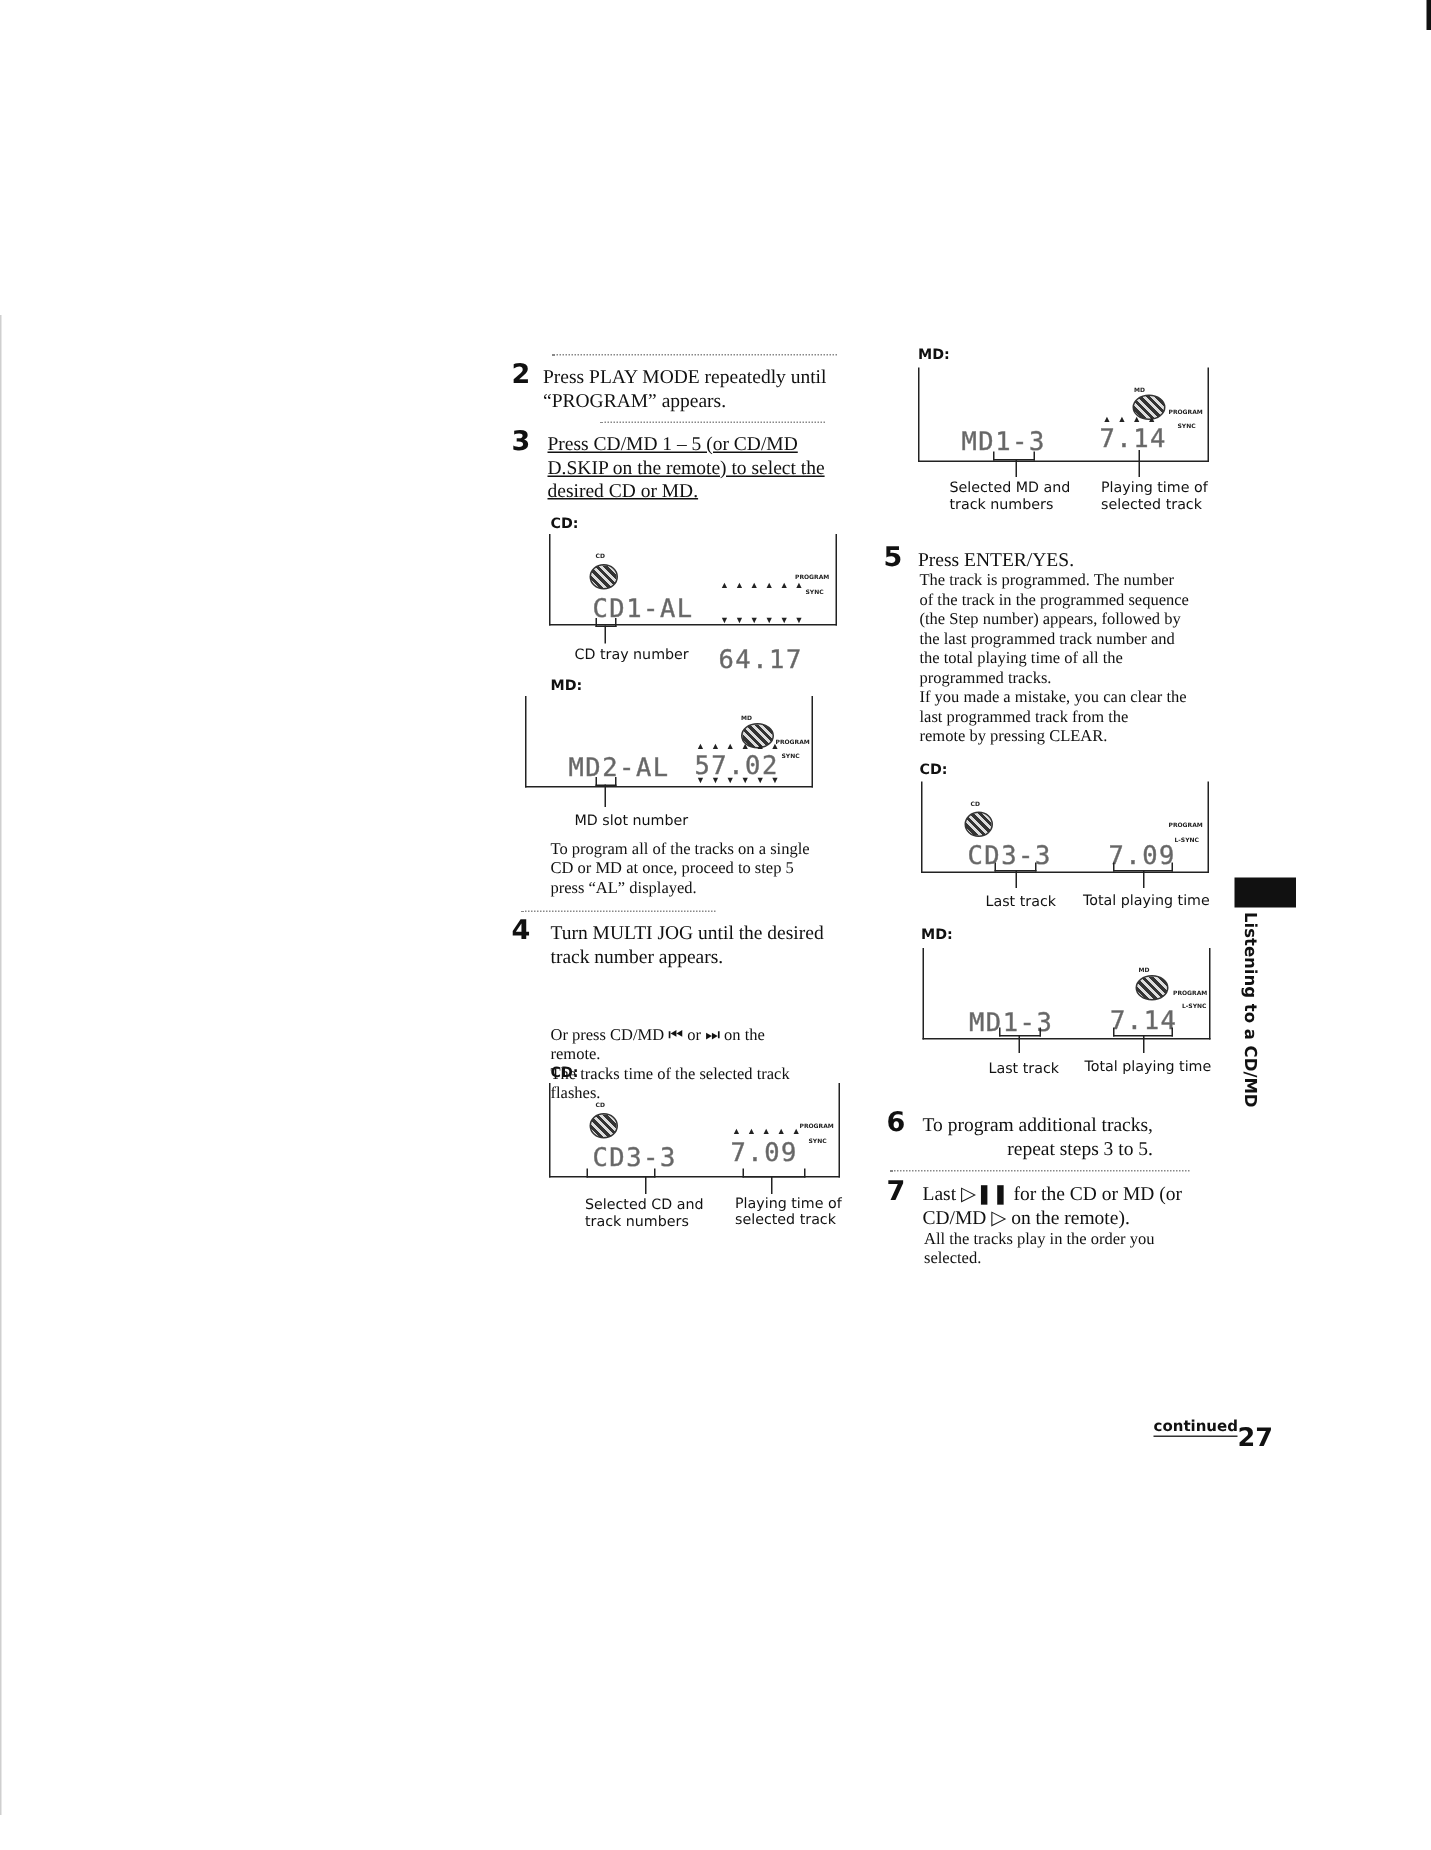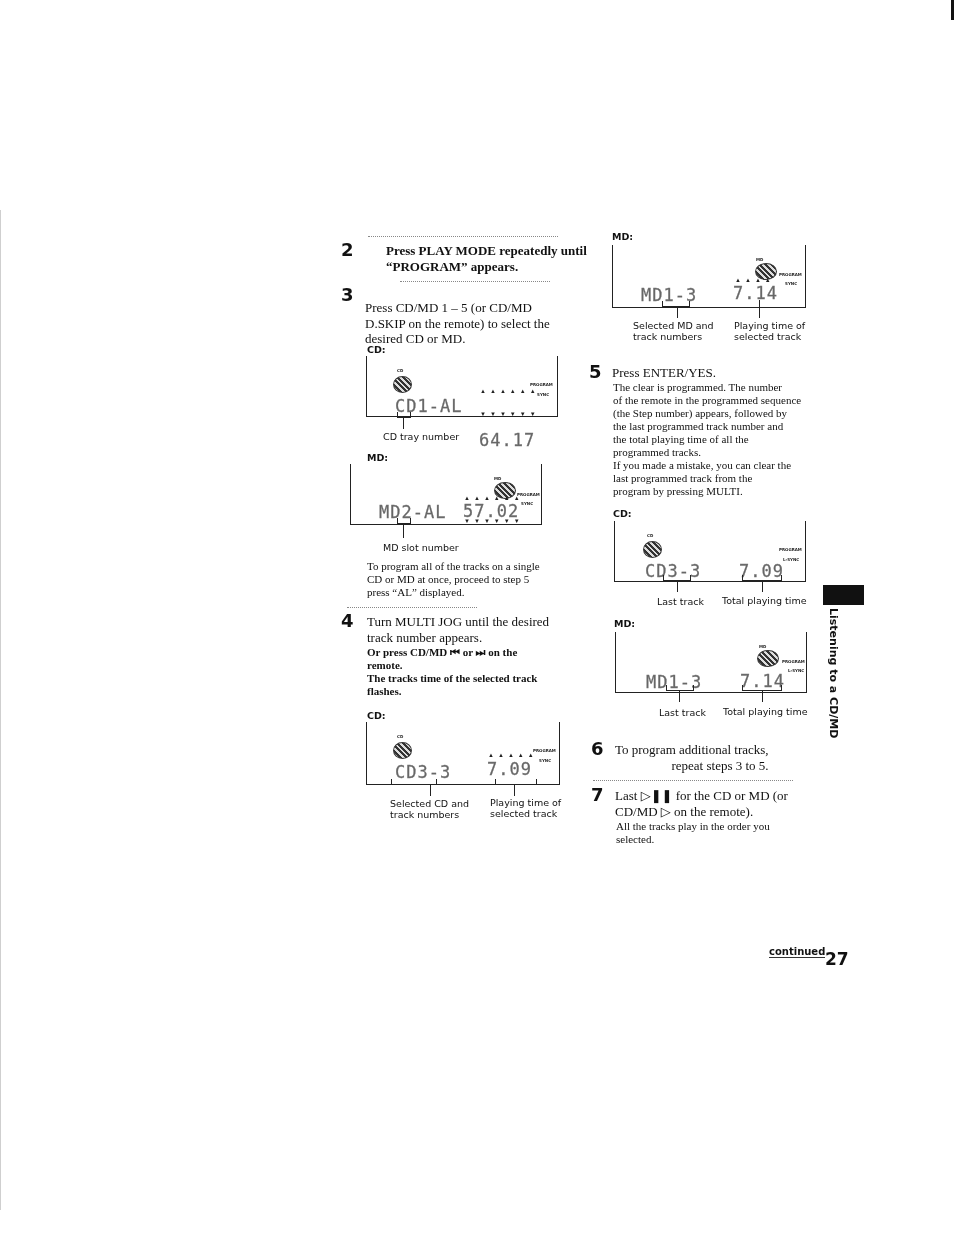--- a/index.html
+++ b/index.html
@@ -31,28 +31,28 @@
   .pagenum { position: absolute; left: 825px; top: 949px; font-family: "DejaVu Sans", sans-serif; font-weight: bold; font-size: 17px; }
 </style>
 </head>
 <body>
 
 <div class="edge-bar"></div>
 <div class="edge-left"></div>
 
 <div class="dotline" style="left:368px;top:236px;width:190px;"></div>
 <div class="stepnum" style="left:341px;top:241px;">2</div>
-<div class="steptext" style="left:386px;top:243px;font-weight:bold;">
+<div class="steptext" style="left:362px;top:243px;">
   <div>Press PLAY MODE repeatedly until</div>
   <div>“PROGRAM” appears.</div>
 </div>
 
 <div class="dotline" style="left:400px;top:281px;width:150px;"></div>
 <div class="stepnum" style="left:341px;top:286px;">3</div>
-<div class="steptext" style="left:365px;top:300px;">
+<div class="steptext" style="left:365px;top:288px;text-decoration:underline;">
   <div>Press CD/MD 1 – 5 (or CD/MD</div>
   <div>D.SKIP on the remote) to select the</div>
   <div>desired CD or MD.</div>
 </div>
 
 <div class="lbl" style="left:367px;top:344px;">CD:</div>
 <div class="lcd" style="left:366px;top:356px;width:190px;height:60px;">
   <div class="tiny" style="left:30px;top:12px;">CD</div>
   <div class="disc" style="left:26px;top:20px;"></div>
   <div class="seg" style="left:28px;top:40px;font-size:17px;">CD1-AL</div>
@@ -86,21 +86,21 @@
   <div>CD or MD at once, proceed to step 5</div>
   <div>press “AL” displayed.</div>
 </div>
 
 <div class="dotline" style="left:347px;top:607px;width:130px;"></div>
 <div class="stepnum" style="left:341px;top:612px;">4</div>
 <div class="steptext" style="left:367px;top:614px;">
   <div>Turn MULTI JOG until the desired</div>
   <div>track number appears.</div>
 </div>
-<div class="small" style="left:367px;top:646px;font-weight:bold;">
+<div class="small" style="left:367px;top:684px;">
   <div>Or press CD/MD ⏮ or ⏭ on the</div>
   <div>remote.</div>
   <div>The tracks time of the selected track</div>
   <div>flashes.</div>
 </div>
 
 <div class="lbl" style="left:367px;top:710px;">CD:</div>
 <div class="lcd" style="left:366px;top:722px;width:192px;height:62px;">
   <div class="tiny" style="left:30px;top:12px;">CD</div>
   <div class="disc" style="left:26px;top:20px;"></div>
@@ -133,29 +133,29 @@
 <div class="stem" style="left:677px;top:306px;height:12px;"></div>
 <div class="stem" style="left:759px;top:300px;height:18px;"></div>
 <div class="cap" style="left:633px;top:320px;white-space:pre;">Selected MD and
 track numbers</div>
 <div class="cap" style="left:734px;top:320px;white-space:pre;">Playing time of
 selected track</div>
 
 <div class="stepnum" style="left:589px;top:363px;">5</div>
 <div class="steptext" style="left:612px;top:365px;">Press ENTER/YES.</div>
 <div class="small" style="left:613px;top:381px;">
-  <div>The clear is programmed. The number</div>
-  <div>of the remote in the programmed sequence</div>
+  <div>The track is programmed. The number</div>
+  <div>of the track in the programmed sequence</div>
   <div>(the Step number) appears, followed by</div>
   <div>the last programmed track number and</div>
   <div>the total playing time of all the</div>
   <div>programmed tracks.</div>
   <div>If you made a mistake, you can clear the</div>
   <div>last programmed track from the</div>
-  <div>program by pressing MULTI.</div>
+  <div>remote by pressing CLEAR.</div>
 </div>
 
 <div class="lbl" style="left:613px;top:508px;">CD:</div>
 <div class="lcd" style="left:614px;top:521px;width:190px;height:60px;">
   <div class="tiny" style="left:32px;top:12px;">CD</div>
   <div class="disc" style="left:28px;top:20px;"></div>
   <div class="seg" style="left:30px;top:40px;font-size:17px;">CD3-3</div>
   <div class="seg" style="left:124px;top:40px;font-size:17px;">7.09</div>
   <div class="tiny" style="left:164px;top:26px;">PROGRAM</div>
   <div class="tiny" style="left:168px;top:36px;">L-SYNC</div>

